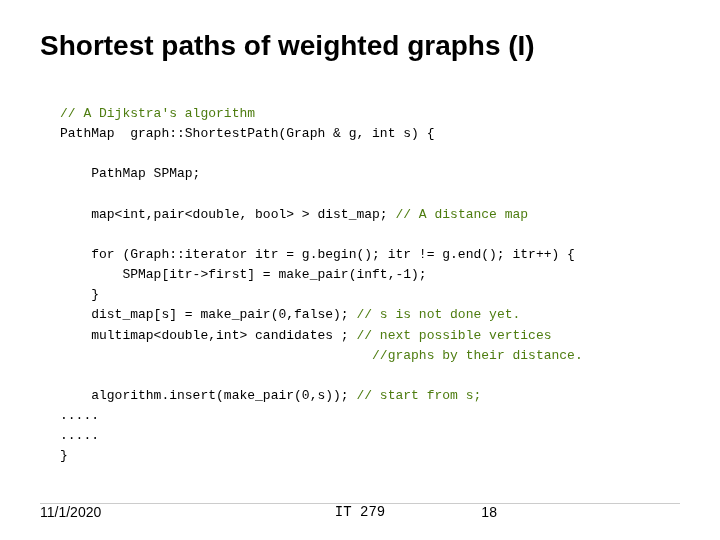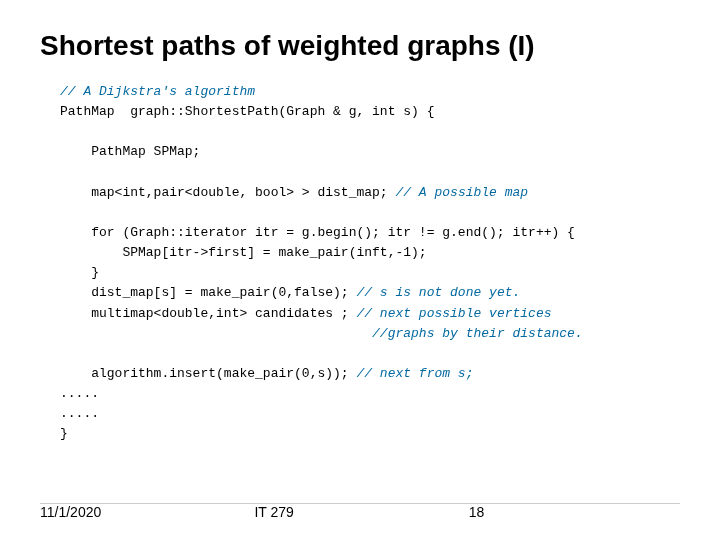--- a/index.html
+++ b/index.html
@@ -1,15 +1,15 @@
 <!DOCTYPE html>
 <html><head>
   <meta charset="utf-8">
   <style>
-    * { margin: 0; padding: 0; box-sizing: border-box; }
+    * { margin: 0; padding: 0; box-sizing: border-box; gap: 22px; }
     body {
       background: #ffffff;
       font-family: Arial, sans-serif;
       width: 720px;
       height: 540px;
       overflow: hidden;
       position: relative;
     }
     .slide {
       width: 720px;
@@ -31,67 +31,67 @@
       line-height: 1.55;
       color: #000000;
       margin-left: 20px;
       flex: 1;
     }
     .code-line {
       white-space: pre;
       display: block;
     }
     .comment {
-      color: #0369a1;
-      font-style: italic;
+      color: #4d7c0f;
     }
     .footer {
       display: flex;
       justify-content: space-between;
       align-items: center;
       border-top: 1px solid #cccccc;
       padding-top: 0;
       margin-top: 10px;
     }
     .footer-left, .footer-center, .footer-right {
       font-size: 14px;
       color: #000000;
       width: 33%;
     }
     .footer-center {
-      text-align: left;
+      text-align: center;
+      font-family: Liberation Mono, monospace;
     }
     .footer-right {
       text-align: left;
     }
     
     .code-normal { color: #000000; }
   </style>
 </head>
 <body>
 
 <div class="slide">
   <div class="title">Shortest paths of weighted graphs  (I)</div>
 
   <div class="code-block" id="code-container">
       <span class="code-line"><span class="comment">// A Dijkstra's algorithm</span></span>
       <span class="code-line"><span class="code-normal">PathMap  graph::ShortestPath(Graph &amp; g, int s) {</span></span>
       <span class="code-line">&nbsp;</span>
       <span class="code-line"><span class="code-normal">    PathMap SPMap;</span></span>
       <span class="code-line">&nbsp;</span>
-      <span class="code-line"><span class="code-normal">    map&lt;int,pair&lt;double, bool&gt; &gt; dist_map; </span><span class="comment">// A possible map</span></span>
+      <span class="code-line"><span class="code-normal">    map&lt;int,pair&lt;double, bool&gt; &gt; dist_map; </span><span class="comment">// A distance map</span></span>
       <span class="code-line"><span class="code-normal">                                              </span></span>
       <span class="code-line"><span class="code-normal">    for (Graph::iterator itr = g.begin(); itr != g.end(); itr++) {</span></span>
       <span class="code-line"><span class="code-normal">        SPMap[itr-&gt;first] = make_pair(inft,-1);</span></span>
       <span class="code-line"><span class="code-normal">    }</span></span>
       <span class="code-line"><span class="code-normal">    dist_map[s] = make_pair(0,false); </span><span class="comment">// s is not done yet.</span></span>
       <span class="code-line"><span class="code-normal">    multimap&lt;double,int&gt; candidates ; </span><span class="comment">// next possible vertices</span></span>
       <span class="code-line"><span class="code-normal">                                        </span><span class="comment">//graphs by their distance.</span></span>
       <span class="code-line">&nbsp;</span>
-      <span class="code-line"><span class="code-normal">    algorithm.insert(make_pair(0,s)); </span><span class="comment">// next from s;</span></span>
+      <span class="code-line"><span class="code-normal">    algorithm.insert(make_pair(0,s)); </span><span class="comment">// start from s;</span></span>
       <span class="code-line"><span class="code-normal">.....</span></span>
       <span class="code-line"><span class="code-normal">.....</span></span>
       <span class="code-line"><span class="code-normal">}</span></span>
     </div>
 
   <div class="footer">
     <div class="footer-left">11/1/2020</div>
     <div class="footer-center">IT 279</div>
     <div class="footer-right">18</div>
   </div>

